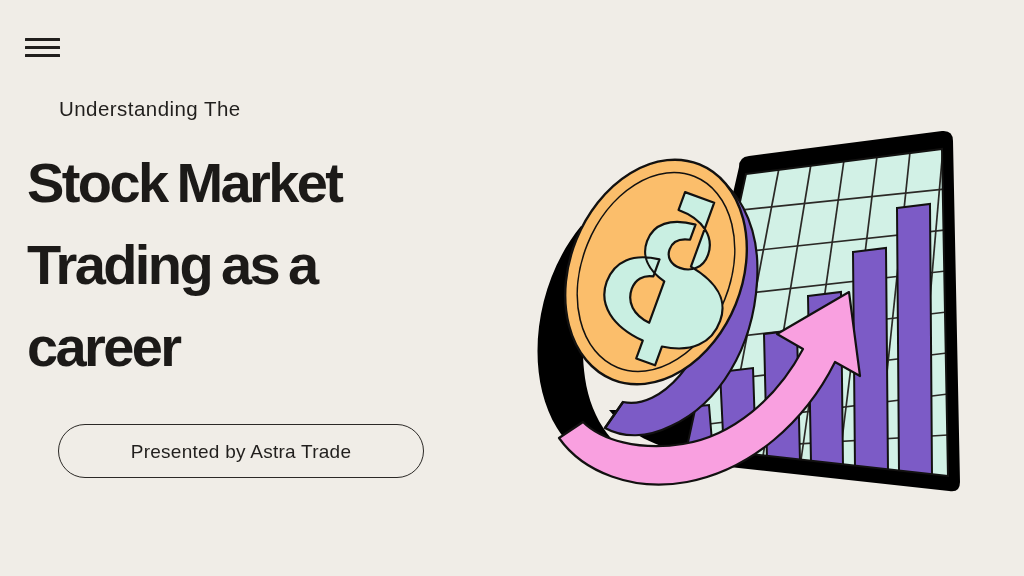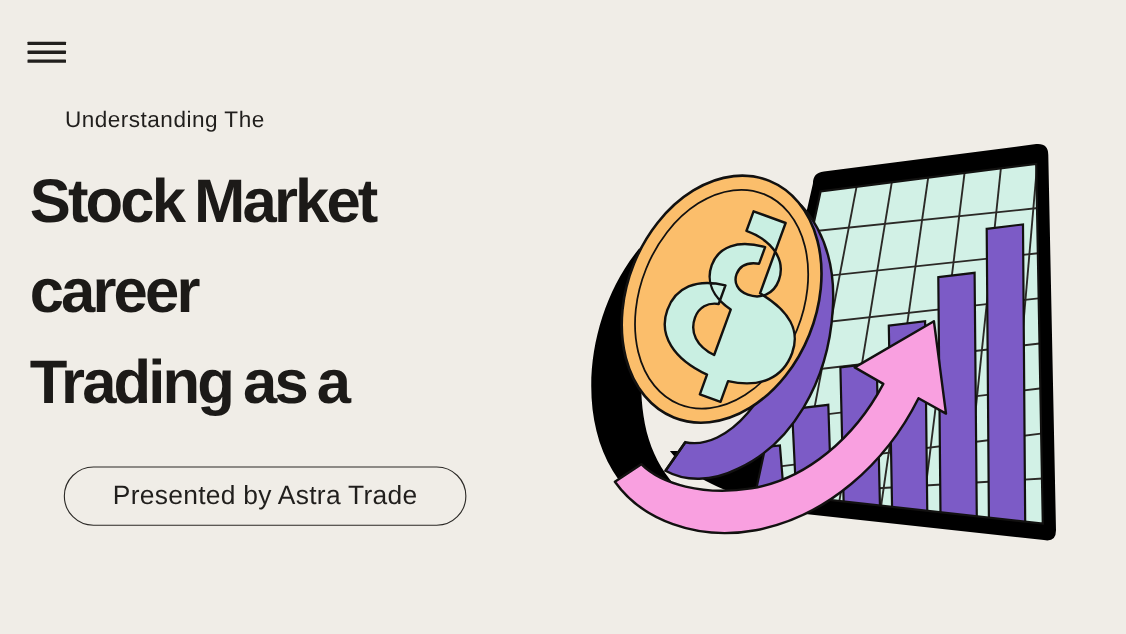--- a/index.html
+++ b/index.html
@@ -96,21 +96,21 @@
     border-radius: 27px;
     background: transparent;
     box-sizing: border-box;
     display: flex;
     align-items: center;
     justify-content: center;
     cursor: pointer;
     padding: 0;
   }
   #presenter-button .label {
-    font-size: 24px;
+    font-size: 19px;
     font-weight: 400;
     letter-spacing: 0.25px;
     color: #211F1D;
     white-space: nowrap;
     line-height: 1;
   }
 
   
   #illustration {
     position: absolute;
@@ -131,22 +131,22 @@
     <span class="bar b2"></span>
     <span class="bar b3"></span>
   </div>
 
   <div id="text-block">
 
     <div id="eyebrow">Understanding The</div>
 
     <h1 id="headline">
       <span class="hl-line">Stock Market</span>
+      <span class="hl-line">Trading as a</span>
       <span class="hl-line">career</span>
-      <span class="hl-line">Trading as a</span>
     </h1>
 
     <button id="presenter-button">
       <span class="label">Presented by Astra Trade</span>
     </button>
 
   </div>
 
   <div id="illustration">
     <svg width="470" height="400" viewBox="0 0 470 400" xmlns="http://www.w3.org/2000/svg">

